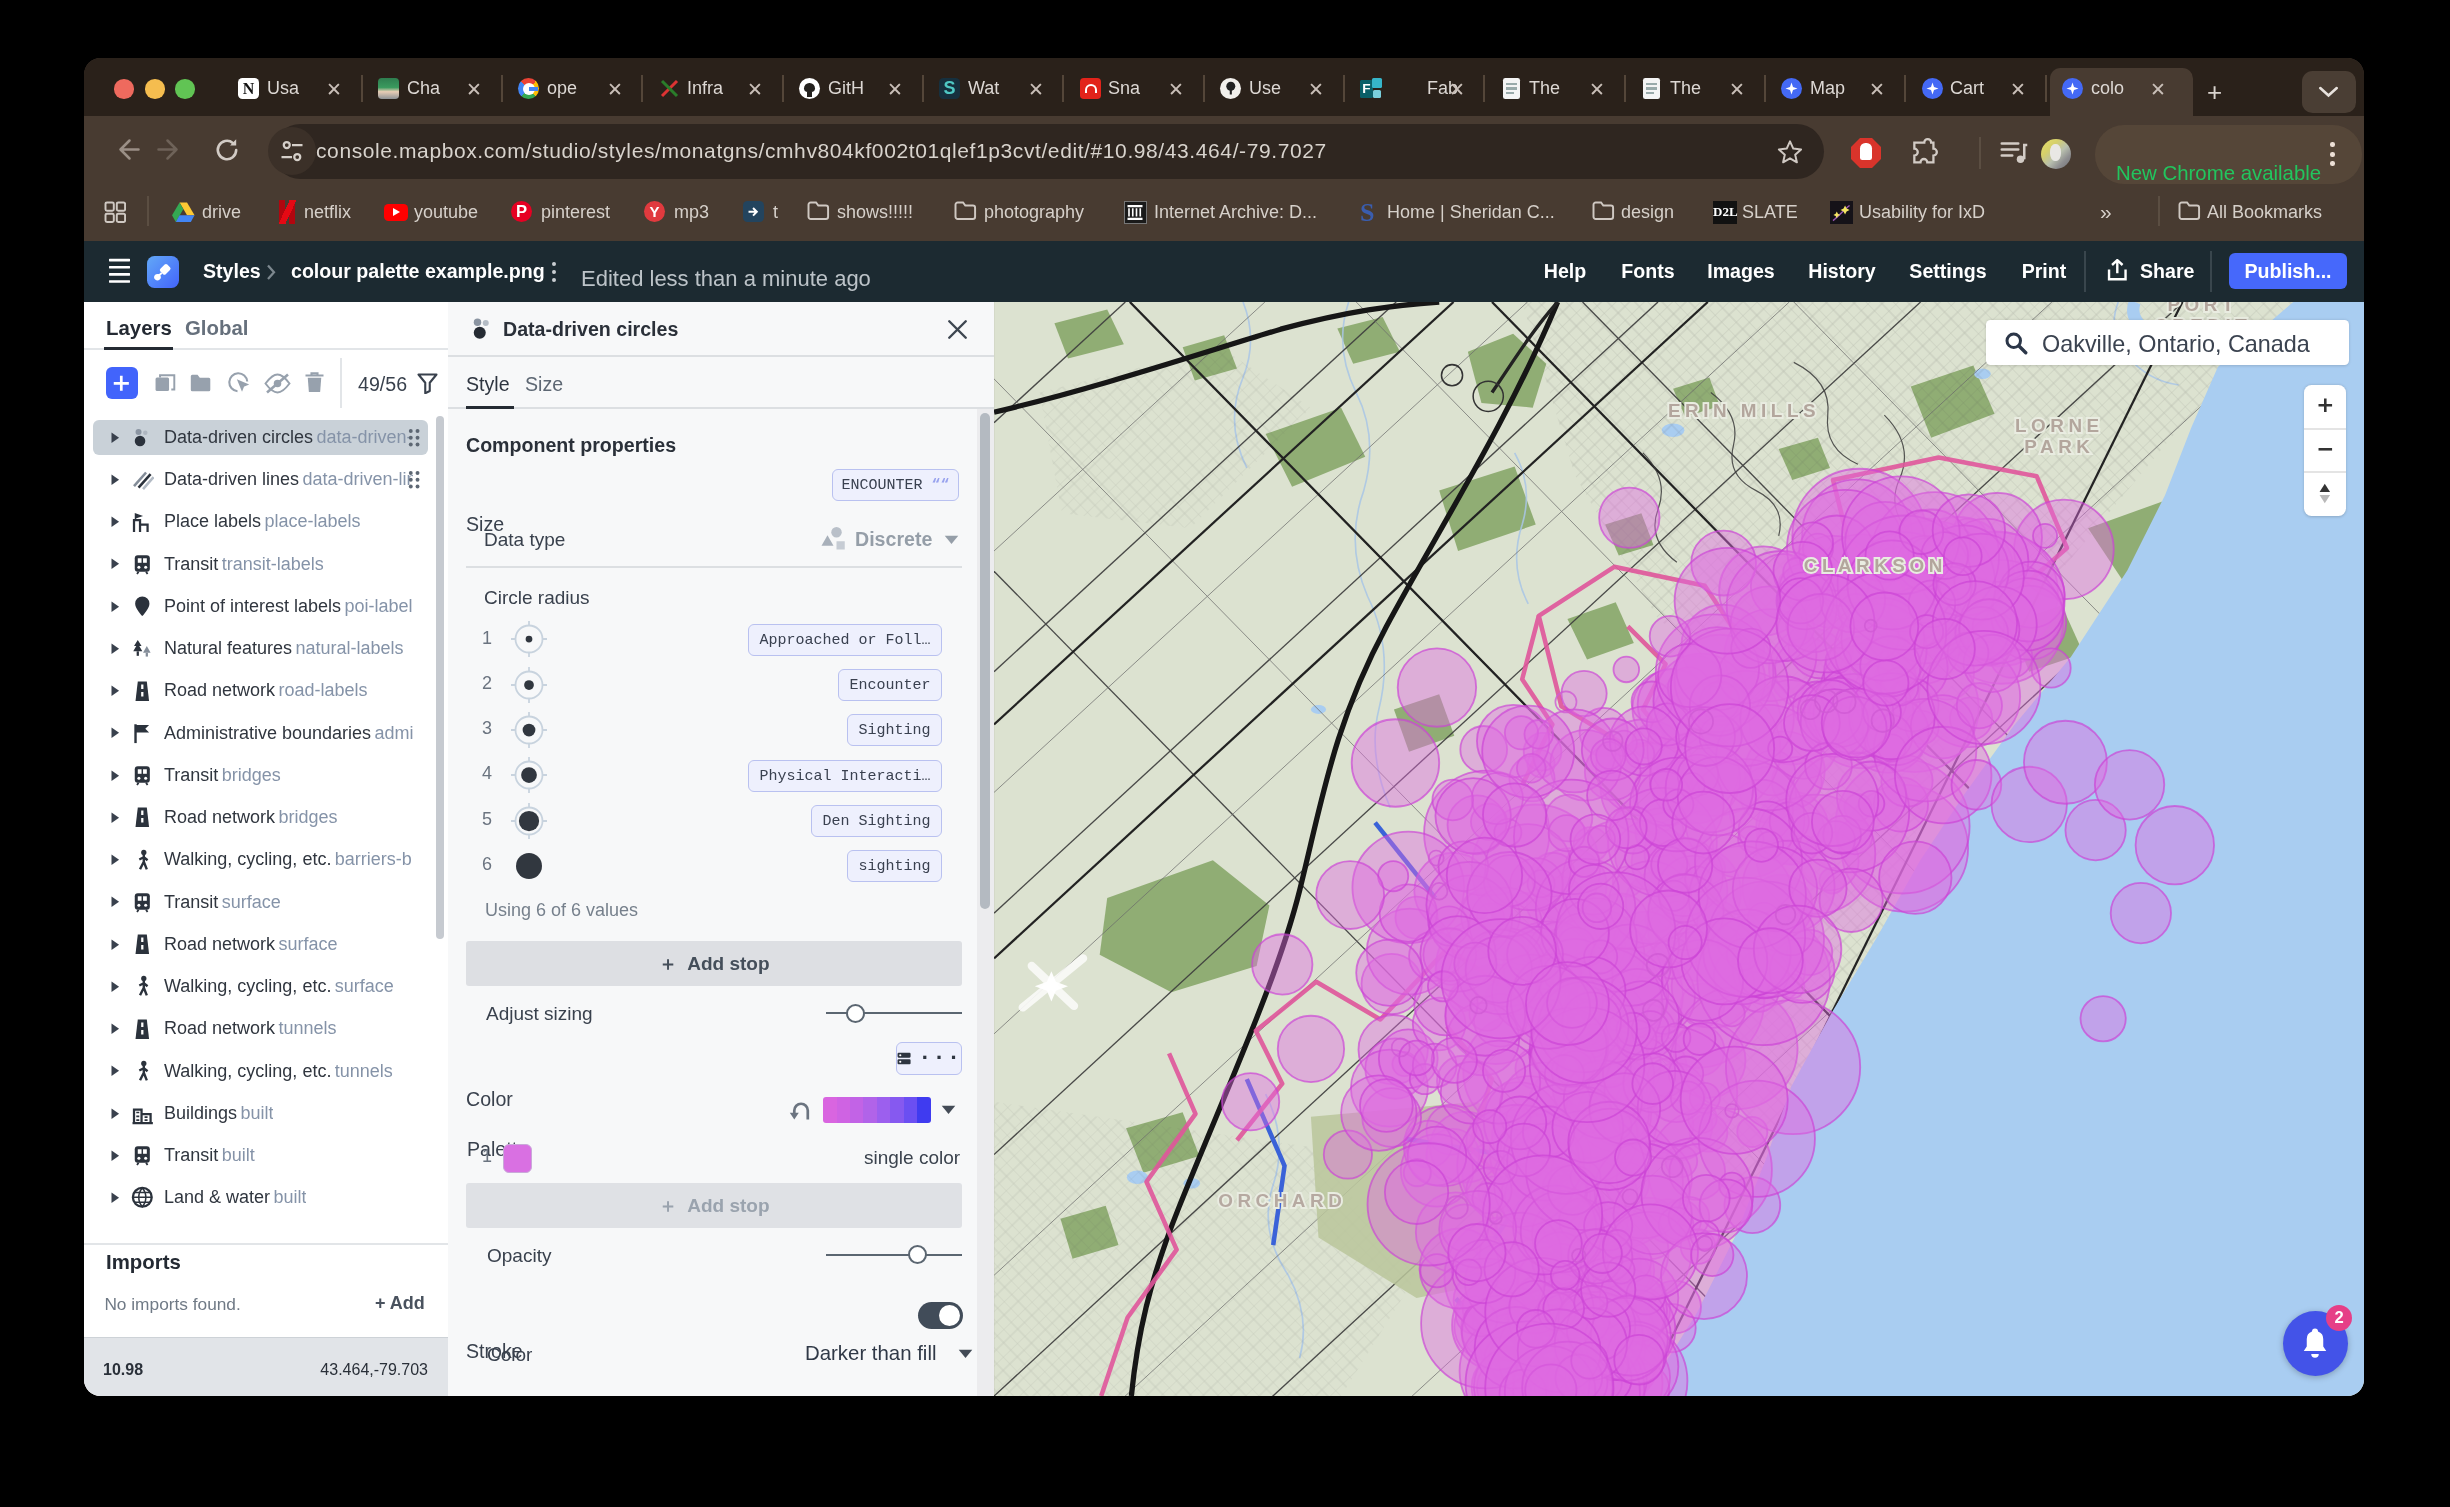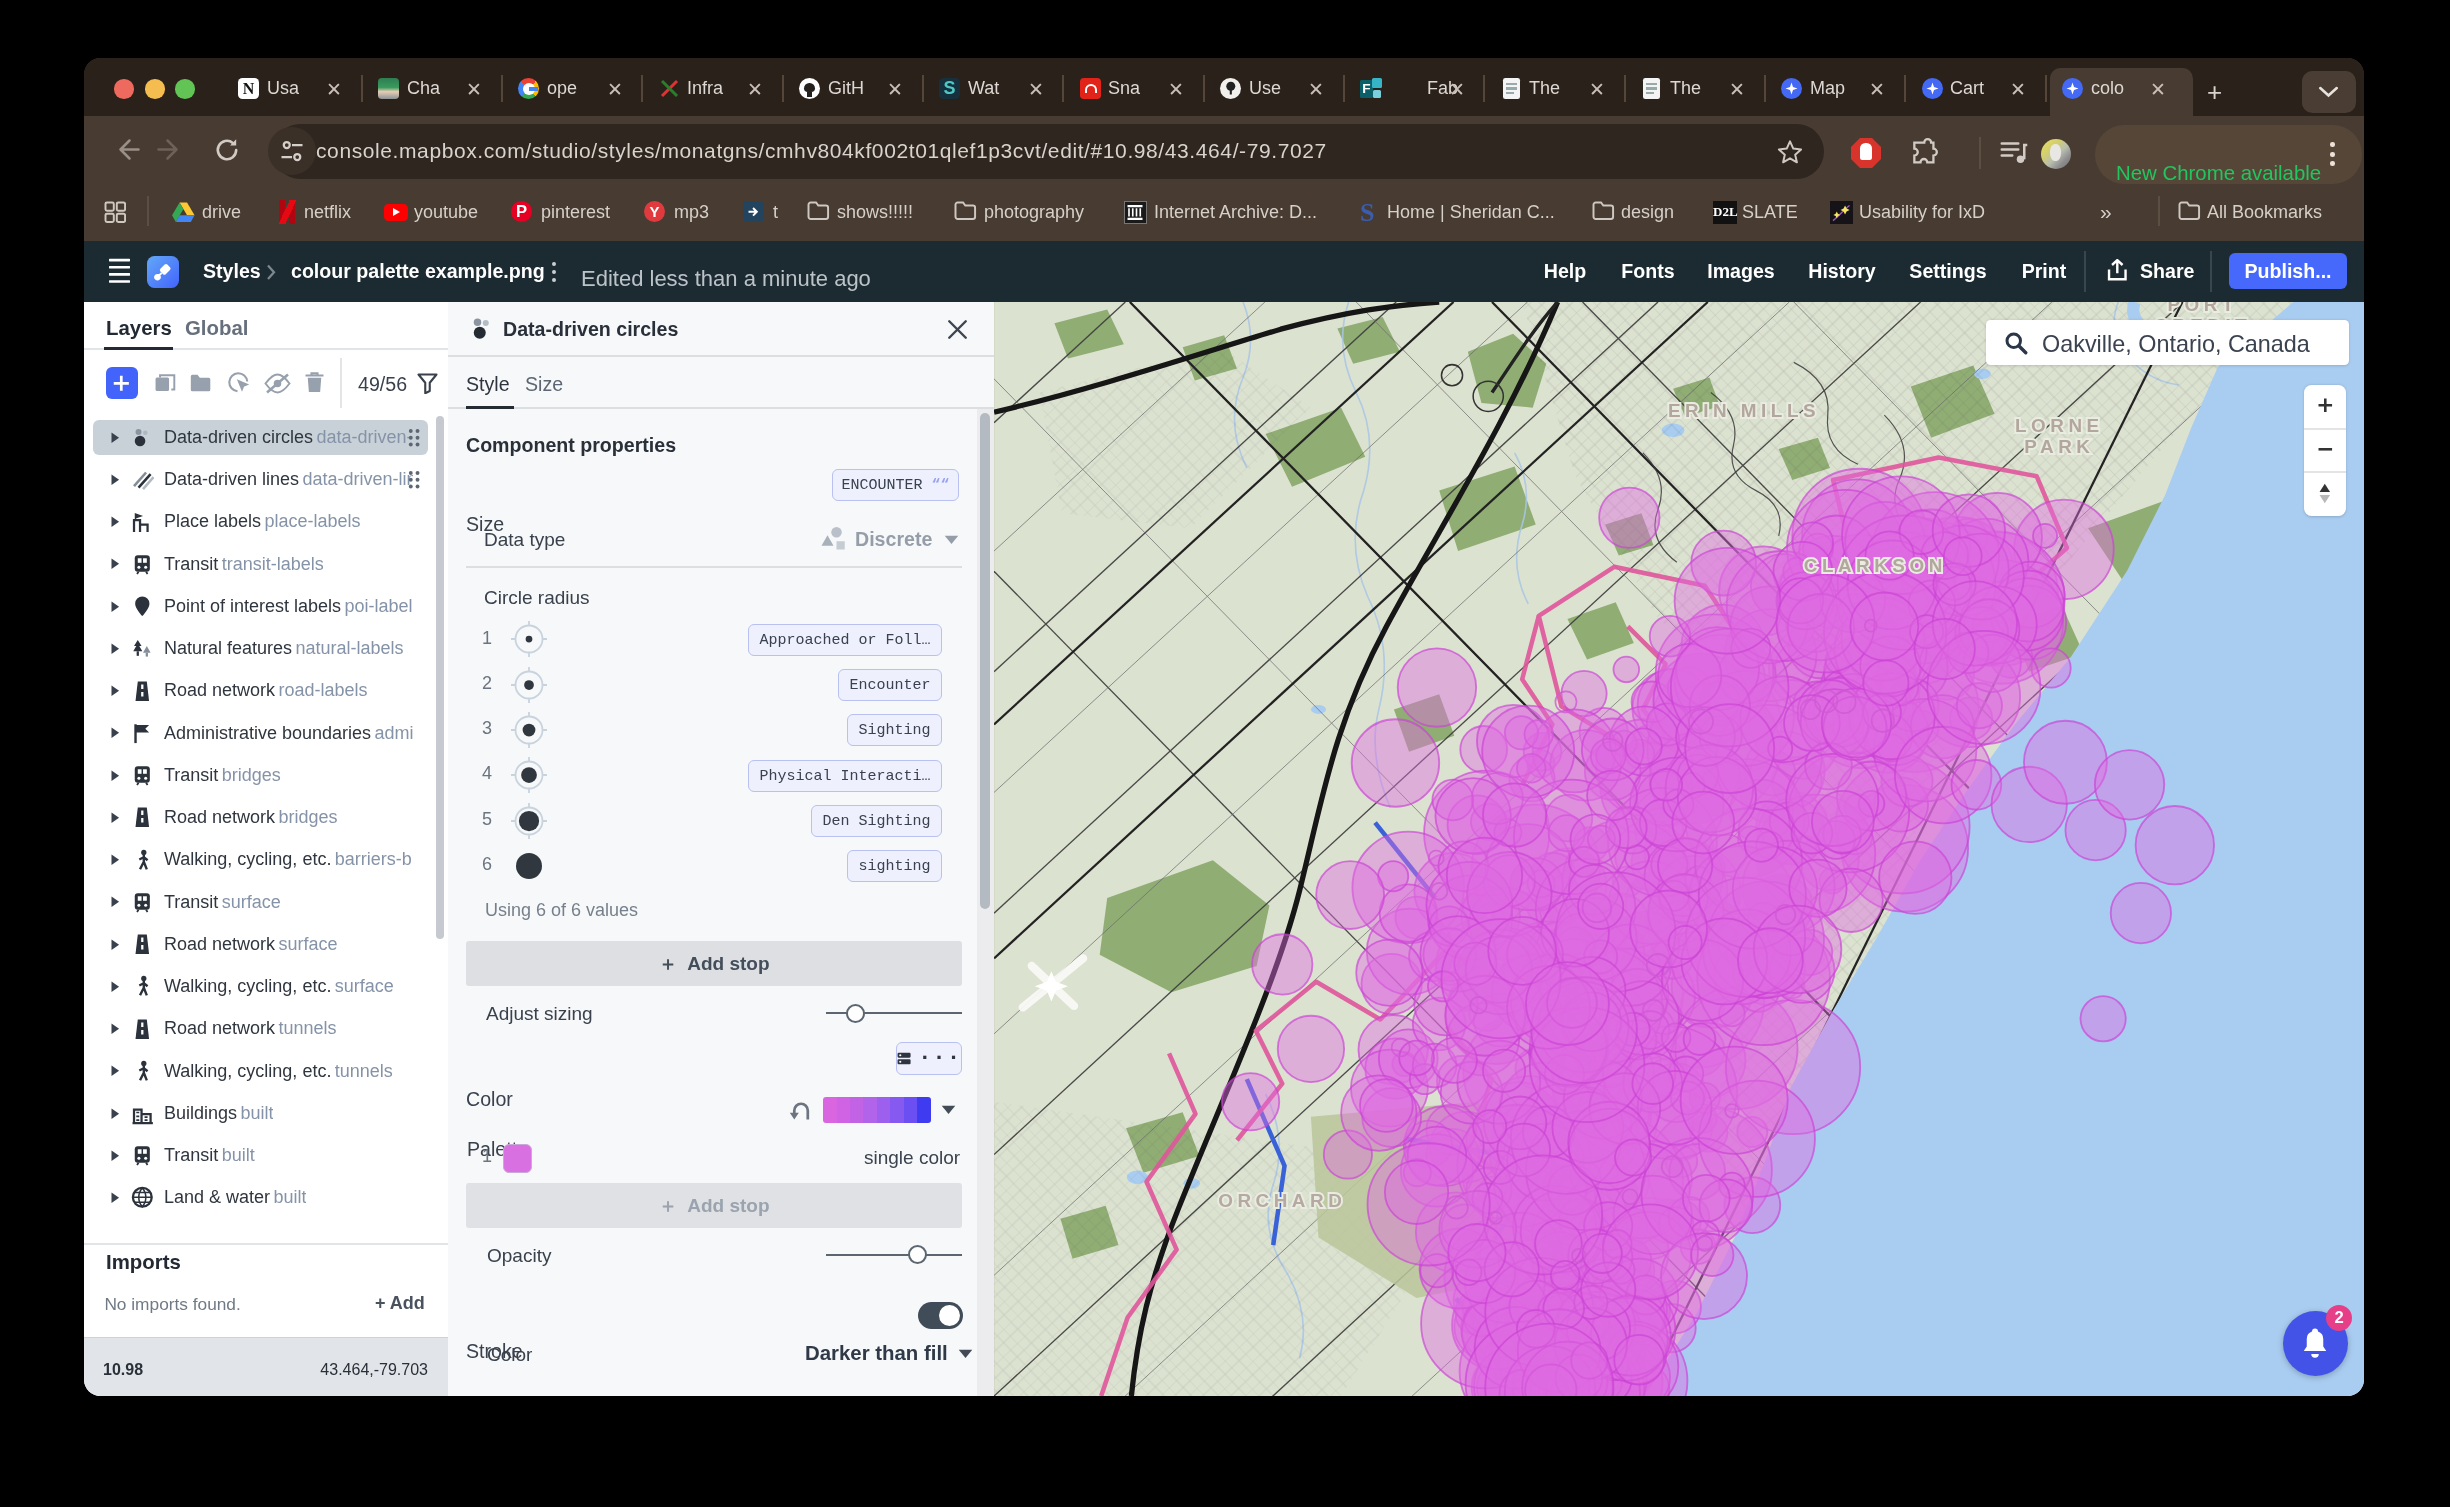--- a/index.html
+++ b/index.html
@@ -599,21 +599,21 @@
 <div class="abs" style="left:419px;top:1086px;width:29px;height:29px;border-radius:6px;background:#d970e2;border:0.8px solid #c9a9d9;"></div>
 <div class="abs" style="left:780px;top:1089px;font-size:19px;color:#3b434e;">single color</div>
 <div class="abs" style="left:382px;top:1125px;width:496px;height:45px;border-radius:3px;background:#dfe1e5;color:#9aa3ae;font-weight:bold;font-size:19px;display:flex;align-items:center;justify-content:center;">＋&nbsp; Add stop</div>
 <div class="abs plabel2" style="left:403px;top:1187px;">Opacity</div>
 <div class="abs" style="left:742px;top:1196px;width:136px;height:2.3px;background:#5b6671;"></div>
 <div class="abs" style="left:824px;top:1187px;width:19px;height:19px;border-radius:50%;background:#fff;border:2.3px solid #5b6671;"></div>
 <div class="abs plabel" style="left:382px;top:1242px;">Stroke</div>
 <div class="abs" style="left:834px;top:1244px;width:45px;height:27px;border-radius:13.6px;background:#414c59;"></div>
 <div class="abs" style="left:855px;top:1247px;width:21px;height:21px;border-radius:50%;background:#fff;"></div>
 <div class="abs plabel2" style="left:403px;top:1286px;">Color</div>
-<div class="abs" style="left:721px;top:1284px;font-size:20.4px;font-weight:bold;color:#303947;">Darker than fill</div>
+<div class="abs" style="left:721px;top:1284px;font-size:20.4px;font-weight:normal;color:#303947;">Darker than fill</div>
 <svg class="abs" style="left:874px;top:1291px;" width="15" height="10.6" viewBox="0 0 20 14">
         <path d="M1 1 L10 12 L19 1 Z" fill="#434b56"></path>
       </svg>
 <div class="abs" style="left:893px;top:351px;width:16.6px;height:987px;background:#ececee;"></div>
 <div class="abs" style="left:896px;top:355px;width:9.8px;height:496px;border-radius:5.3px;background:#b4bac1;"></div>
 <svg class="abs" style="left:910px;top:244px;" width="1371" height="1094" viewBox="0 0 1817 1450">
         <rect x="0" y="0" width="1817" height="1450" fill="#dce2d0"></rect>
         <polygon points="150,790 290,740 365,800 348,880 235,915 140,865" fill="#90ad74"></polygon>
         <polygon points="360,175 460,140 492,205 395,245" fill="#90ad74"></polygon>
         <polygon points="590,250 690,218 718,295 615,330" fill="#90ad74"></polygon>

